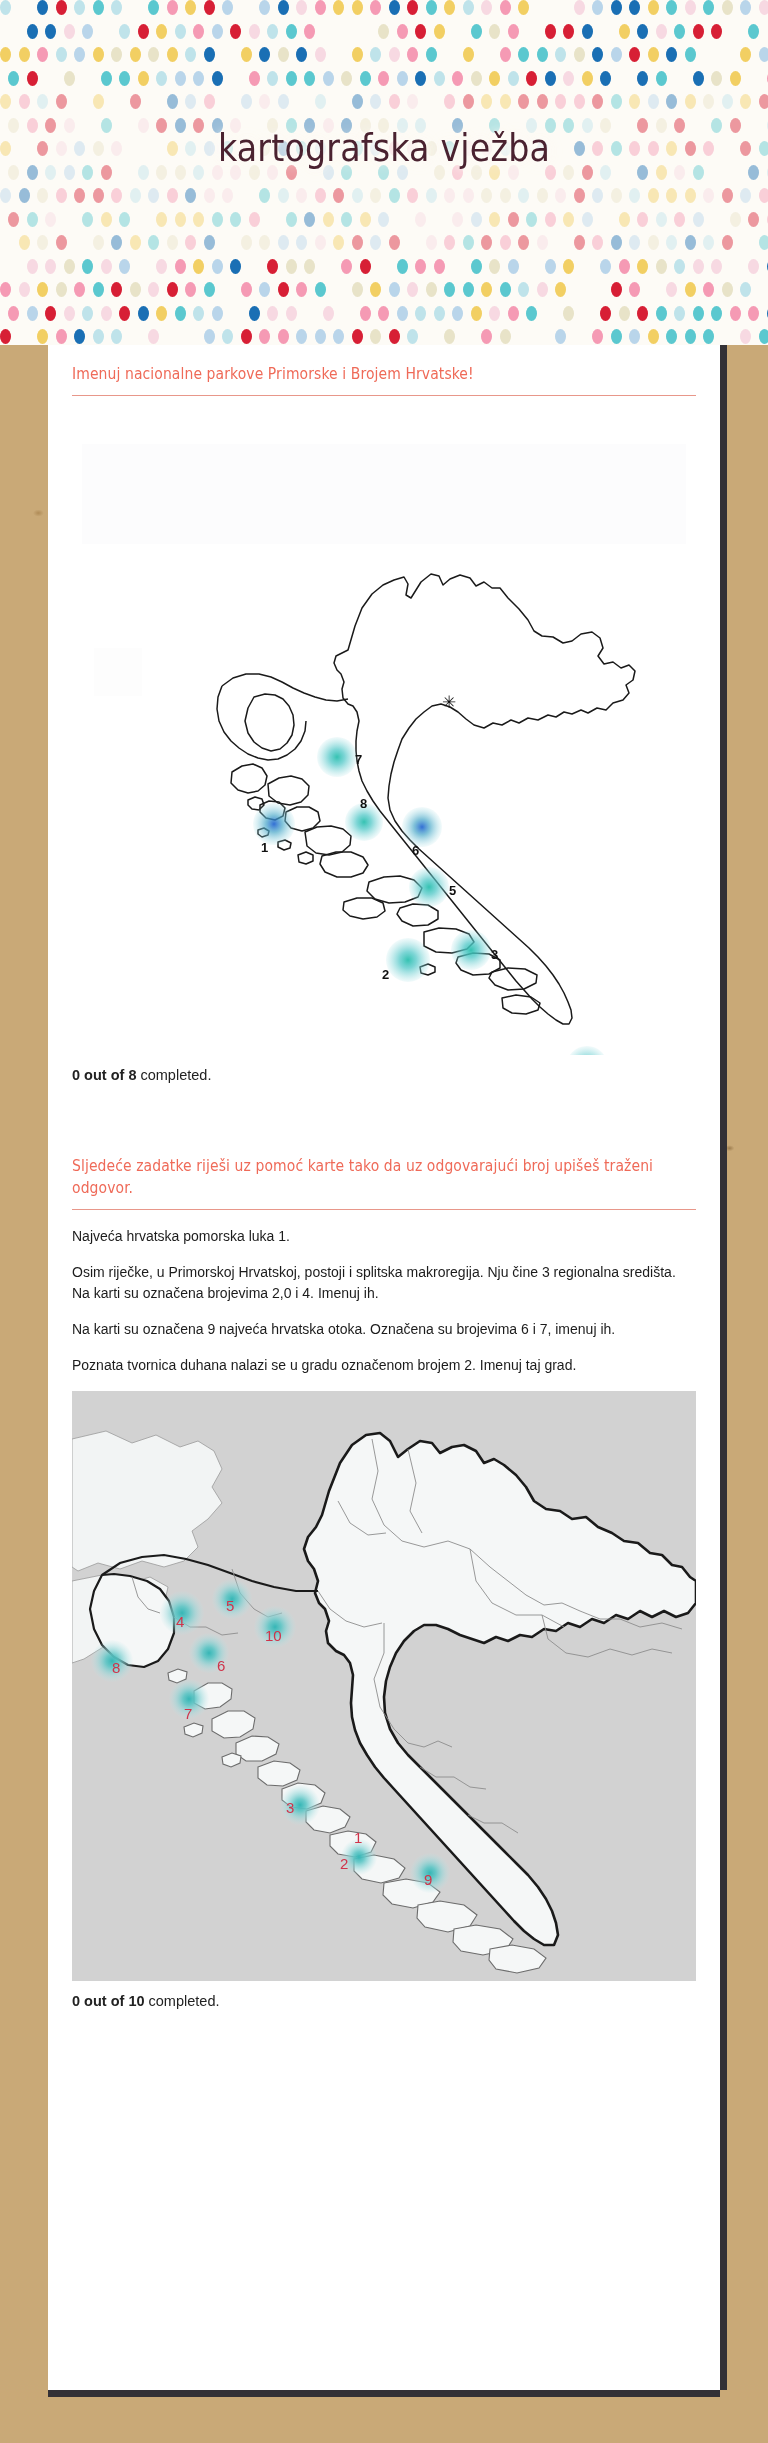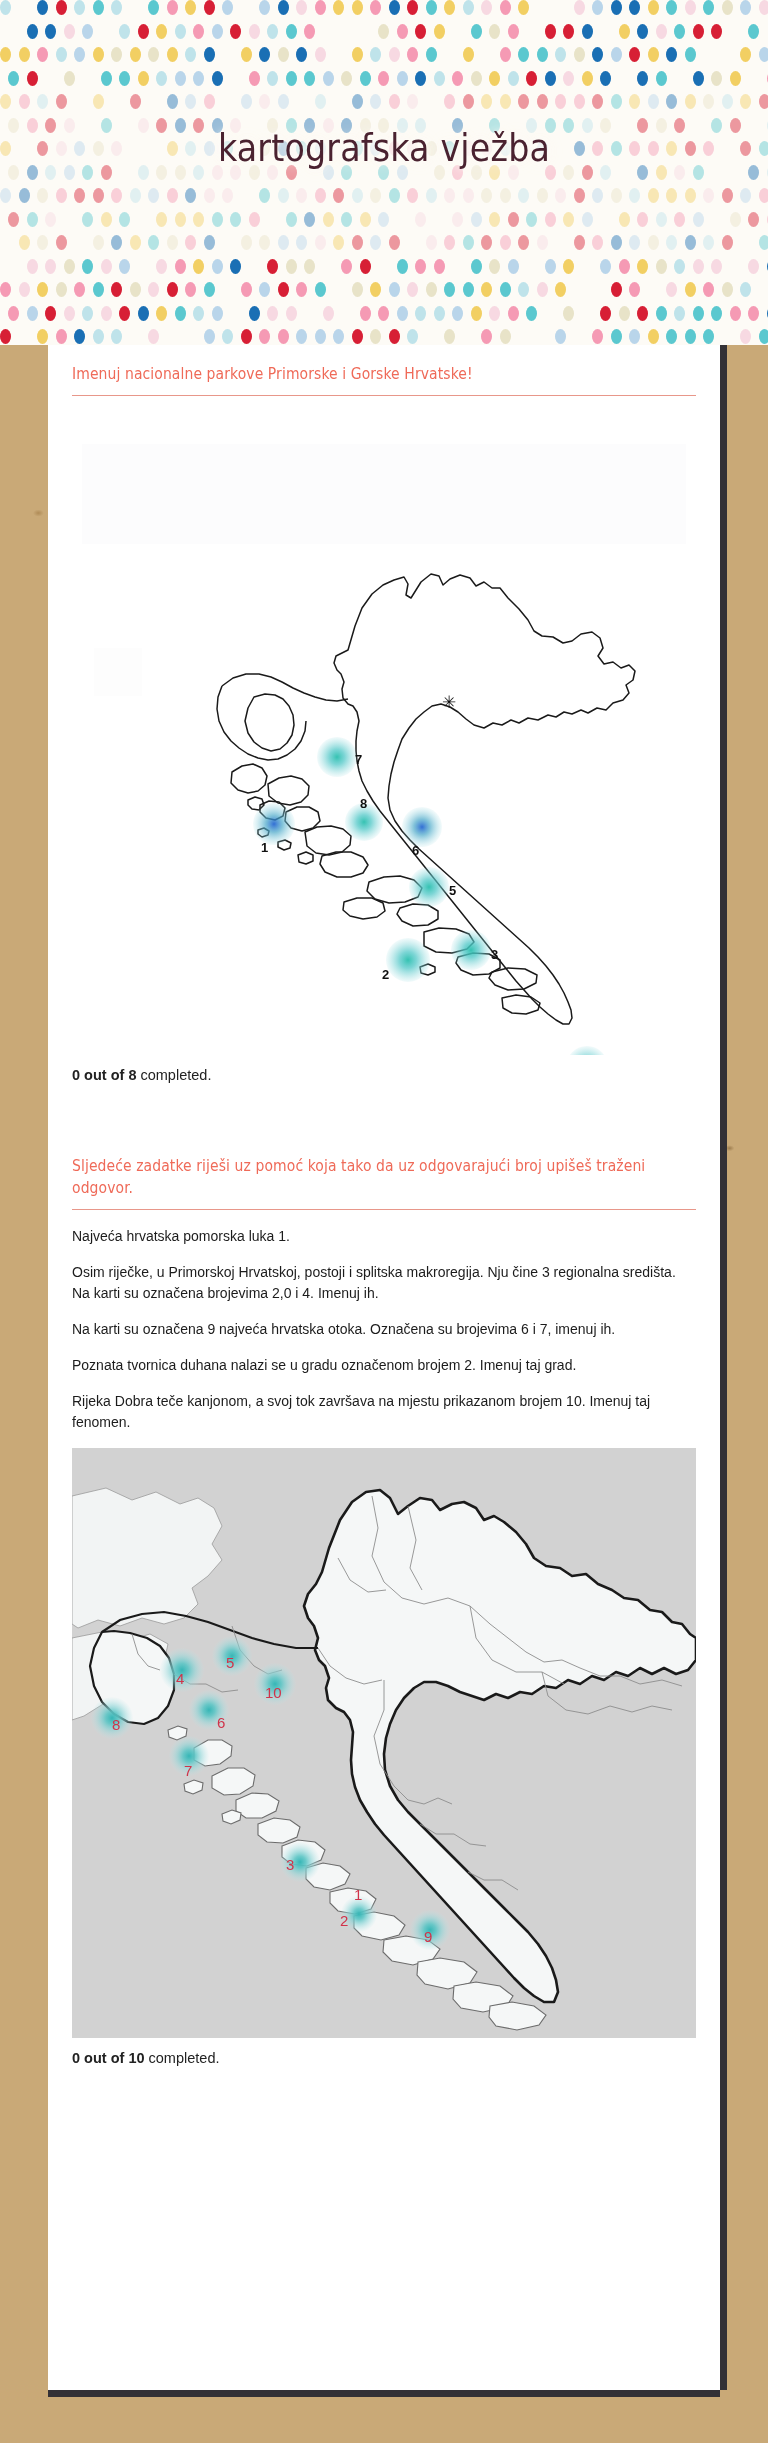--- a/index.html
+++ b/index.html
@@ -659,21 +659,21 @@
     </div>
   <div class="header-title">
     <br>
     <span>kartografska vježba</span>
   </div>
 </div>
 
 <div class="card">
   <div class="card-inner">
 
-    <h2 class="section-title">Imenuj nacionalne parkove Primorske i Gorske Hrvatske!</h2>
+    <h2 class="section-title">Imenuj nacionalne parkove Primorske i Brojem Hrvatske!</h2>
     <div class="rule"></div>
 
     <div class="map1-wrap">
       <svg viewBox="0 0 624 643" preserveAspectRatio="xMidYMid meet">
         <defs>
           <radialGradient id="glowA" cx="50%" cy="50%" r="50%">
             <stop offset="0%" stop-color="#2bbfae" stop-opacity="0.95"></stop>
             <stop offset="38%" stop-color="#52c8c8" stop-opacity="0.75"></stop>
             <stop offset="100%" stop-color="#8fd8dd" stop-opacity="0.12"></stop>
           </radialGradient>
@@ -762,29 +762,28 @@
         </g>
       </svg>
     </div>
 
     <div class="completed">
       <b>0 out of 8</b><span> completed.</span>
     </div>
 
     <div class="spacer-lg"></div>
 
-    <h2 class="section-title">Sljedeće zadatke riješi uz pomoć koja tako da uz odgovarajući broj upišeš traženi odgovor.</h2>
+    <h2 class="section-title">Sljedeće zadatke riješi uz pomoć karte tako da uz odgovarajući broj upišeš traženi odgovor.</h2>
     <div class="rule"></div>
 
     <div class="tasks" id="task-list">
         <p class="task">Najveća hrvatska pomorska luka 1.</p>
         <p class="task">Osim riječke, u Primorskoj Hrvatskoj, postoji  i splitska makroregija. Nju čine 3 regionalna središta. Na karti su označena brojevima 2,0 i 4. Imenuj ih.</p>
         <p class="task">Na karti su označena 9 najveća hrvatska otoka. Označena su brojevima  6 i 7, imenuj ih.</p>
         <p class="task">Poznata tvornica duhana nalazi se u gradu označenom brojem 2. Imenuj taj grad.</p>
-        <p class="task">Rijeka Dobra teče kanjonom, a svoj tok završava  na mjestu prikazanom brojem 10. Imenuj taj fenomen.</p>
       </div>
 
     <div class="map2-wrap">
       <svg viewBox="0 0 624 590" preserveAspectRatio="none">
         <defs>
           <radialGradient id="glowC" cx="50%" cy="50%" r="50%">
             <stop offset="0%" stop-color="#36b6b6" stop-opacity="1"></stop>
             <stop offset="30%" stop-color="#5ec6c6" stop-opacity="0.9"></stop>
             <stop offset="62%" stop-color="#8ed6d8" stop-opacity="0.55"></stop>
             <stop offset="100%" stop-color="#b9e5e8" stop-opacity="0.05"></stop>

